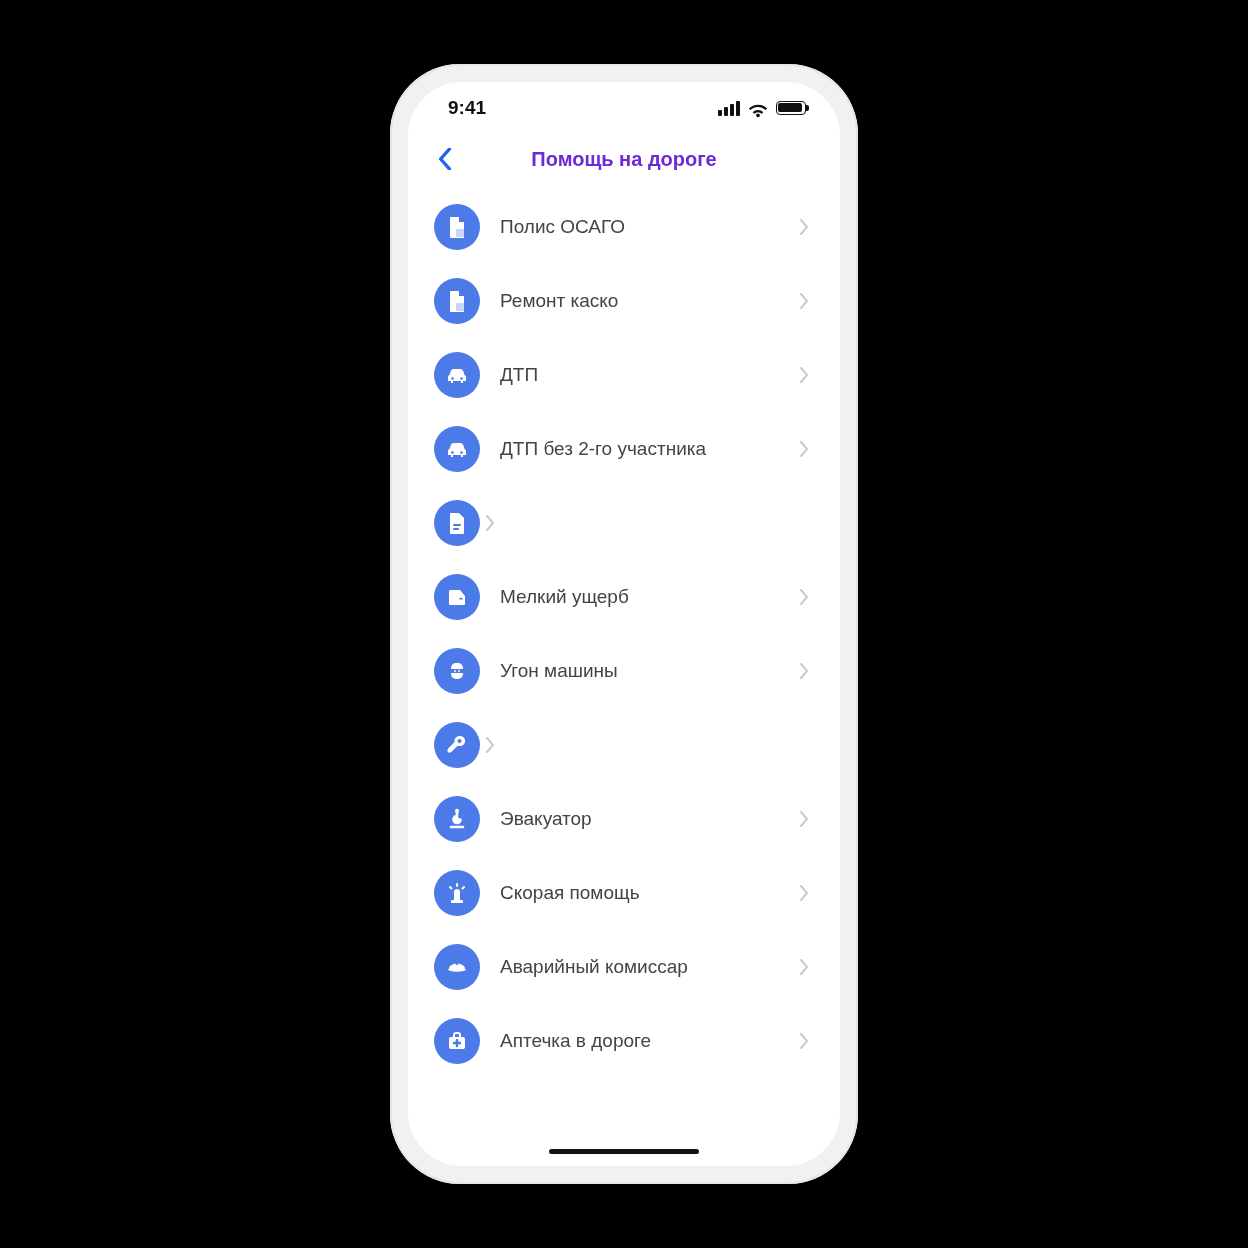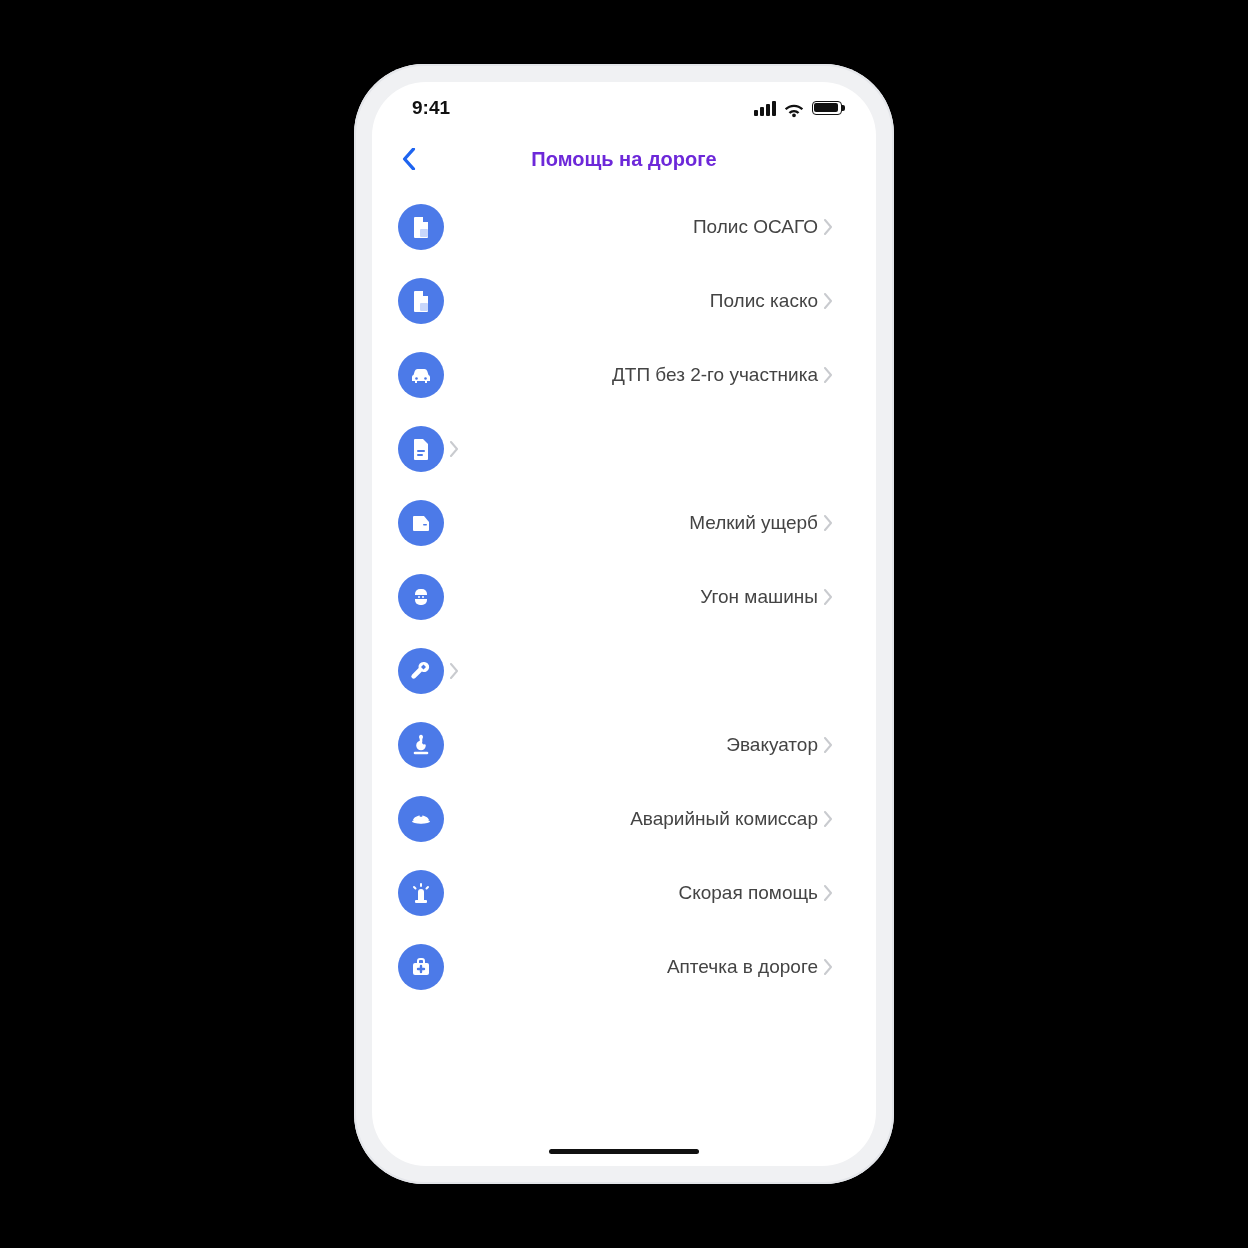--- a/index.html
+++ b/index.html
@@ -3,21 +3,21 @@
 <meta charset="utf-8">
 <style>
   * { box-sizing: border-box; margin: 0; padding: 0; }
   html, body { width: 1248px; height: 1248px; }
   body {
     background: #000;
     font-family: -apple-system, "SF Pro Text", "Helvetica Neue", Arial, sans-serif;
     display: flex; align-items: center; justify-content: center;
   }
   .phone {
-    width: 540px; height: 1120px;
+    width: 468px; height: 1120px;
     background: #F0F1F3;
     border-radius: 70px;
     padding: 18px;
     box-shadow: 0 30px 60px rgba(0,0,0,.35), inset 0 0 0 2px #e4e6ea;
     position: relative;
   }
   .screen {
     width: 100%; height: 100%;
     background: #fff;
     border-radius: 54px;
@@ -47,21 +47,21 @@
     display: flex; align-items: center; justify-content: center;
     position: relative;
   }
   .back {
     position: absolute; left: 20px; top: 50%; transform: translateY(-50%);
     width: 34px; height: 34px; display:flex; align-items:center; justify-content:center;
     color: #1E64F0; cursor: pointer;
   }
   .navtitle { font-size: 20px; font-weight: 600; color: #6d28d9; }
   
-  .list { flex: 1; overflow-y: auto; padding: 6px 12px 40px 0; text-align: right; }
+  .list { flex: 1; overflow-y: auto; padding: 6px 0 40px 0; }
   .row {
     display: flex; align-items: center;
     padding: 14px 26px 14px 26px;
     cursor: pointer;
   }
   .iconwrap {
     width: 46px; height: 46px; border-radius: 50%;
     background: #4C7AE8;
     display: flex; align-items: center; justify-content: center;
     flex: 0 0 46px;
@@ -127,33 +127,46 @@
               <path d="M2 1l6 7-6 7" fill="none" stroke="#C9CBCF" stroke-width="2" stroke-linecap="round" stroke-linejoin="round"></path>
             </svg>
     </span>
         </div>
         <div class="row">
     <span class="iconwrap">
       <svg viewBox="0 0 24 24">
               <use href="#i-document"></use>
             </svg>
     </span>
-    <span class="label">Полис каско</span>
+    <span class="label">Ремонт каско</span>
     <span class="chev">
       <svg viewBox="0 0 10 16">
               <path d="M2 1l6 7-6 7" fill="none" stroke="#C9CBCF" stroke-width="2" stroke-linecap="round" stroke-linejoin="round"></path>
             </svg>
     </span>
         </div>
         <div class="row">
     <span class="iconwrap">
       <svg viewBox="0 0 24 24">
               <use href="#i-cars"></use>
             </svg>
     </span>
+    <span class="label">ДТП</span>
+    <span class="chev">
+      <svg viewBox="0 0 10 16">
+              <path d="M2 1l6 7-6 7" fill="none" stroke="#C9CBCF" stroke-width="2" stroke-linecap="round" stroke-linejoin="round"></path>
+            </svg>
+    </span>
+        </div>
+        <div class="row">
+    <span class="iconwrap">
+      <svg viewBox="0 0 24 24">
+              <use href="#i-cars"></use>
+            </svg>
+    </span>
     <span class="label">ДТП без 2-го участника</span>
     <span class="chev">
       <svg viewBox="0 0 10 16">
               <path d="M2 1l6 7-6 7" fill="none" stroke="#C9CBCF" stroke-width="2" stroke-linecap="round" stroke-linejoin="round"></path>
             </svg>
     </span>
         </div>
         <div class="row">
     <span class="iconwrap">
       <svg viewBox="0 0 24 24">
@@ -213,37 +226,37 @@
     <span class="label">Эвакуатор</span>
     <span class="chev">
       <svg viewBox="0 0 10 16">
               <path d="M2 1l6 7-6 7" fill="none" stroke="#C9CBCF" stroke-width="2" stroke-linecap="round" stroke-linejoin="round"></path>
             </svg>
     </span>
         </div>
         <div class="row">
     <span class="iconwrap">
       <svg viewBox="0 0 24 24">
+              <use href="#i-beacon"></use>
+            </svg>
+    </span>
+    <span class="label">Скорая помощь</span>
+    <span class="chev">
+      <svg viewBox="0 0 10 16">
+              <path d="M2 1l6 7-6 7" fill="none" stroke="#C9CBCF" stroke-width="2" stroke-linecap="round" stroke-linejoin="round"></path>
+            </svg>
+    </span>
+        </div>
+        <div class="row">
+    <span class="iconwrap">
+      <svg viewBox="0 0 24 24">
               <use href="#i-cap"></use>
             </svg>
     </span>
     <span class="label">Аварийный комиссар</span>
-    <span class="chev">
-      <svg viewBox="0 0 10 16">
-              <path d="M2 1l6 7-6 7" fill="none" stroke="#C9CBCF" stroke-width="2" stroke-linecap="round" stroke-linejoin="round"></path>
-            </svg>
-    </span>
-        </div>
-        <div class="row">
-    <span class="iconwrap">
-      <svg viewBox="0 0 24 24">
-              <use href="#i-beacon"></use>
-            </svg>
-    </span>
-    <span class="label">Скорая помощь</span>
     <span class="chev">
       <svg viewBox="0 0 10 16">
               <path d="M2 1l6 7-6 7" fill="none" stroke="#C9CBCF" stroke-width="2" stroke-linecap="round" stroke-linejoin="round"></path>
             </svg>
     </span>
         </div>
         <div class="row">
     <span class="iconwrap">
       <svg viewBox="0 0 24 24">
               <use href="#i-kit"></use>

